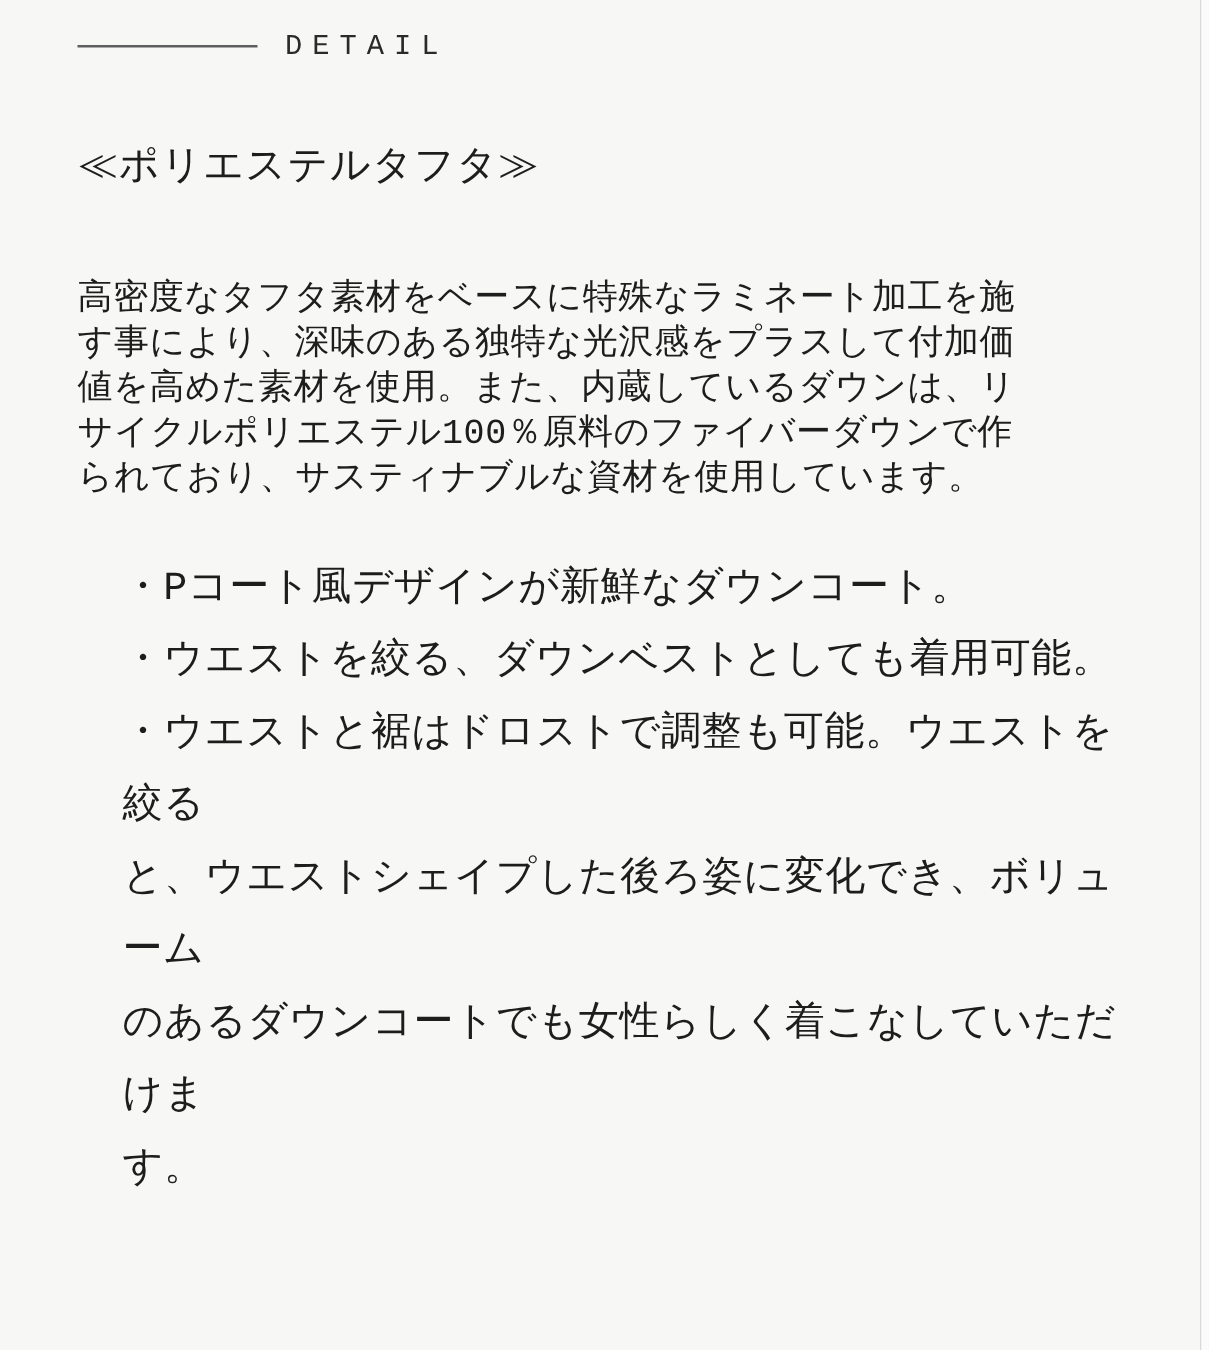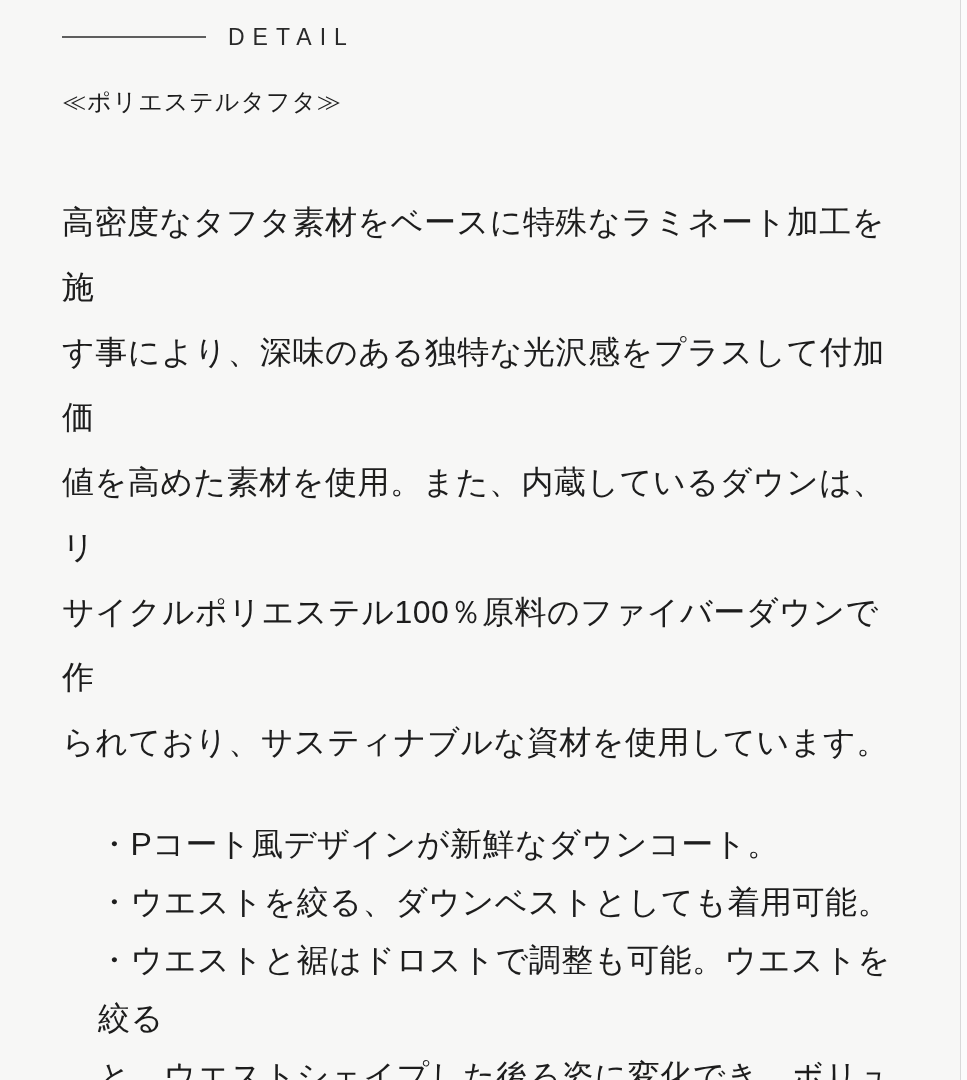--- a/index.html
+++ b/index.html
@@ -7,21 +7,21 @@
     padding: 0;
     background: #fbfbfb;
   }
   .page {
     position: relative;
     width: 967px;
     height: 1080px;
     background: #f7f7f6;
     box-sizing: border-box;
     padding: 20px 60px 0 62px;
-    font-family: Liberation Sans, sans-serif;
+    font-family: Liberation Mono, monospace;
     color: #1d1d1d;
     overflow: hidden;
   }
   .edge-strip {
     position: absolute;
     top: 0;
     right: 0;
     width: 6px;
     height: 100%;
     background: #fbfbfb;
@@ -39,29 +39,29 @@
     background: #5e5e5e;
     flex: 0 0 auto;
   }
   .header-label {
     font-size: 23px;
     letter-spacing: 8px;
     font-weight: 300;
     color: #2a2a2a;
   }
   .material-title {
-    margin-top: 24px;
-    font-size: 24px;
+    margin-top: 56px;
+    font-size: 32px;
     line-height: 48px;
     letter-spacing: 1px;
   }
   .description {
     margin: 64px 0 0 0;
-    font-size: 32px;
-    line-height: 65px;
+    font-size: 28px;
+    line-height: 36px;
     letter-spacing: 0.5px;
     white-space: pre-line;
   }
   .features {
     margin: 40px 0 0 0;
     padding: 0;
     list-style: none;
     font-size: 32px;
     line-height: 58px;
   }

